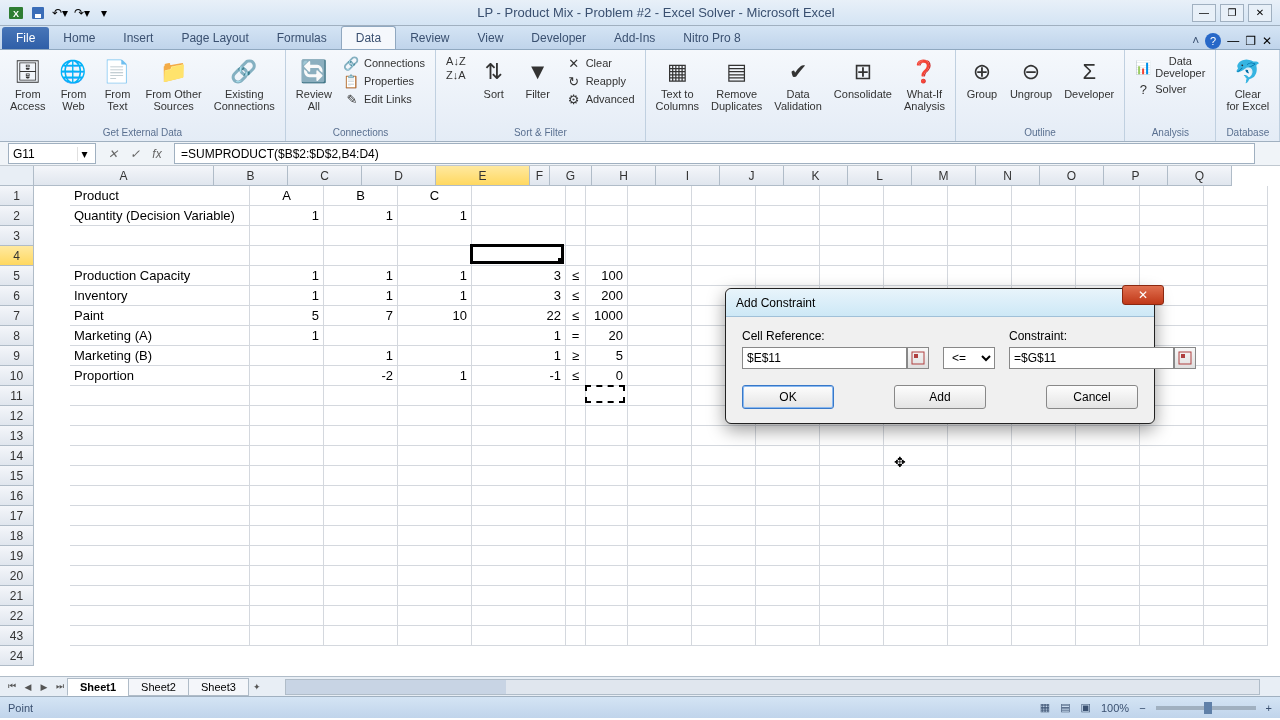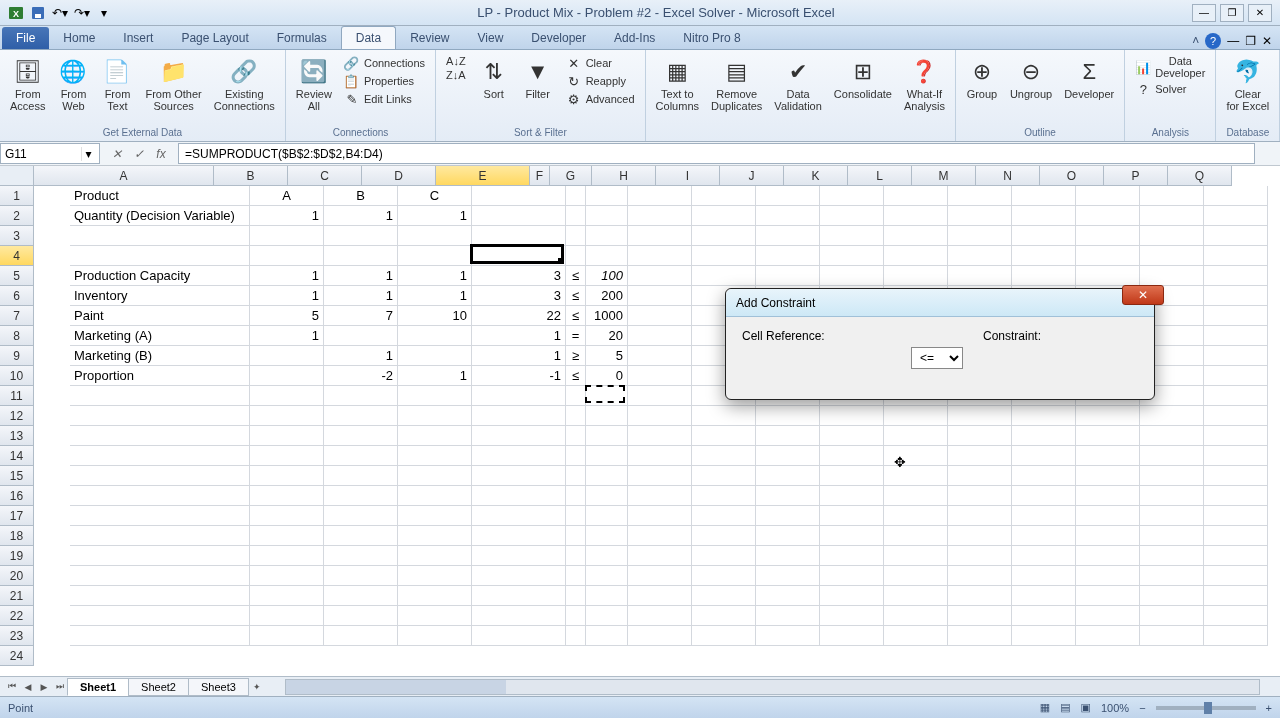--- a/index.html
+++ b/index.html
@@ -27,21 +27,21 @@
 .ribbon-group-title { font-size: 10px; color: #5a7090; text-align: center; padding: 1px 0; }
 .ribbon-items { display: flex; gap: 4px; flex: 1; align-items: flex-start; padding-top: 2px; }
 .ribbon-btn { display: flex; flex-direction: column; align-items: center; padding: 2px 4px; cursor: pointer; text-align: center; font-size: 11px; color: #333; min-width: 40px; }
 .ribbon-icon { width: 32px; height: 32px; display: flex; align-items: center; justify-content: center; font-size: 22px; }
 .ribbon-btn.small { flex-direction: row; min-width: auto; gap: 4px; padding: 1px 4px; }
 .ribbon-btn.small .ribbon-icon { width: 16px; height: 16px; font-size: 13px; }
 .ribbon-col { display: flex; flex-direction: column; gap: 0px; }
 
 
 .formula-bar { height: 24px; display: flex; align-items: center; border-bottom: 1px solid #c0c8d0; background: #f0f4f8; }
-.name-box { width: 100px; height: 21px; border: 1px solid #a0b0c0; background: #fff; display: flex; align-items: center; padding: 0 4px; font-size: 12px; }
+.name-box { width: 88px; height: 21px; border: 1px solid #a0b0c0; background: #fff; margin-left: 8px; display: flex; align-items: center; padding: 0 4px; font-size: 12px; }
 .name-box-dd { width: 14px; text-align: center; border-left: 1px solid #e0e0e0; margin-left: auto; }
 .fx-btns { display: flex; gap: 4px; margin: 0 8px; }
 .fx-btn { width: 18px; height: 18px; display: flex; align-items: center; justify-content: center; font-size: 12px; color: #666; font-style: italic; }
 .formula-input { flex: 1; height: 21px; border: 1px solid #a0b0c0; background: #fff; padding: 0 6px; font-size: 12px; display: flex; align-items: center; margin-right: 25px; }
 
 
 .grid-wrap { display: flex; height: 490px; }
 .corner { width: 34px; height: 20px; background: #e8eef5; border-right: 1px solid #b0bcc8; border-bottom: 1px solid #b0bcc8; }
 .col-headers { display: flex; height: 20px; }
 .col-h { background: linear-gradient(#f4f6fa, #e0e6ee); border-right: 1px solid #b0bcc8; border-bottom: 1px solid #b0bcc8; text-align: center; font-size: 12px; line-height: 20px; color: #333; }
@@ -362,21 +362,21 @@
         <div class="row-h">13</div>
         <div class="row-h">14</div>
         <div class="row-h">15</div>
         <div class="row-h">16</div>
         <div class="row-h">17</div>
         <div class="row-h">18</div>
         <div class="row-h">19</div>
         <div class="row-h">20</div>
         <div class="row-h">21</div>
         <div class="row-h">22</div>
-        <div class="row-h">23</div>
+        <div class="row-h">43</div>
         <div class="row-h">24</div>
       </div>
     <div class="cells" id="cells">
         <div class="row">
           <div class="cell" style="width: 180px;">Product</div>
           <div class="cell c" style="width: 74px;">A</div>
           <div class="cell c" style="width: 74px;">B</div>
           <div class="cell c" style="width: 74px;">C</div>
           <div class="cell" style="width: 94px;"></div>
           <div class="cell" style="width: 20px;"></div>
@@ -449,21 +449,21 @@
           <div class="cell" style="width: 64px;"></div>
           <div class="cell" style="width: 64px;"></div>
         </div>
         <div class="row">
           <div class="cell" style="width: 180px;">Production Capacity</div>
           <div class="cell r" style="width: 74px;">1</div>
           <div class="cell r" style="width: 74px;">1</div>
           <div class="cell r" style="width: 74px;">1</div>
           <div class="cell r" style="width: 94px;">3</div>
           <div class="cell c" style="width: 20px;">≤</div>
-          <div class="cell r" style="width: 42px; font-style: italic;">100</div>
+          <div class="cell r" style="width: 42px;">100</div>
           <div class="cell" style="width: 64px;"></div>
           <div class="cell" style="width: 64px;"></div>
           <div class="cell" style="width: 64px;"></div>
           <div class="cell" style="width: 64px;"></div>
           <div class="cell" style="width: 64px;"></div>
           <div class="cell" style="width: 64px;"></div>
           <div class="cell" style="width: 64px;"></div>
           <div class="cell" style="width: 64px;"></div>
           <div class="cell" style="width: 64px;"></div>
           <div class="cell" style="width: 64px;"></div>
@@ -852,26 +852,49 @@
 <div class="dialog-overlay">
   <div class="dialog">
     <div class="dialog-title">
       <span>Add Constraint</span>
       <div class="dialog-close">✕</div>
     </div>
     <div class="dialog-body">
       <div class="dialog-row">
         <div class="dialog-field" style="flex:1.4">
           <span class="dialog-label">Cell Reference:</span>
+          <div class="dialog-input-wrap">
+            <input class="dialog-input" style="flex: 1 1 0%;" value="$E$11">
+            <div class="dialog-refbtn">
+                <svg width="14" height="14">
+                  <rect x="1" y="1" width="12" height="12" fill="none" stroke="#b04040"></rect>
+                  <rect x="3" y="3" width="4" height="4" fill="#b04040"></rect>
+                </svg>
+              </div>
+          </div>
         </div>
         <div class="dialog-field" style="width:58px;justify-content:flex-end">
           <span class="dialog-label">&nbsp;</span>
           <select class="dialog-select"><option>&lt;=</option></select>
         </div>
         <div class="dialog-field" style="flex:1.4">
           <span class="dialog-label">Constraint:</span>
-        </div>
+          <div class="dialog-input-wrap">
+            <input class="dialog-input" style="flex: 1 1 0%;" value="=$G$11">
+            <div class="dialog-refbtn">
+                <svg width="14" height="14">
+                  <rect x="1" y="1" width="12" height="12" fill="none" stroke="#b04040"></rect>
+                  <rect x="3" y="3" width="4" height="4" fill="#b04040"></rect>
+                </svg>
+              </div>
+          </div>
+        </div>
+      </div>
+      <div class="dialog-btns">
+        <button class="dialog-btn default">OK</button>
+        <button class="dialog-btn">Add</button>
+        <button class="dialog-btn">Cancel</button>
       </div>
     </div>
   </div>
 </div>
 
 <div style="position:absolute;left:894px;top:454px;font-size:14px;pointer-events:none">✥</div>
 
 </body></html>

